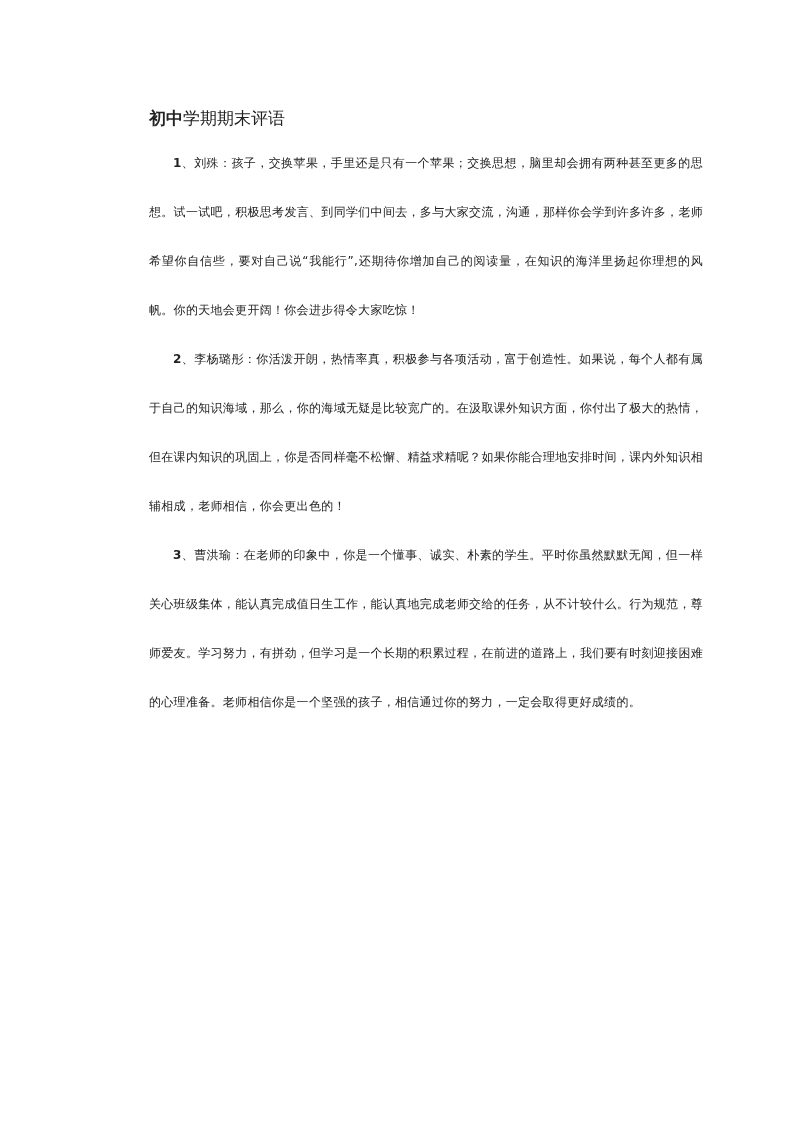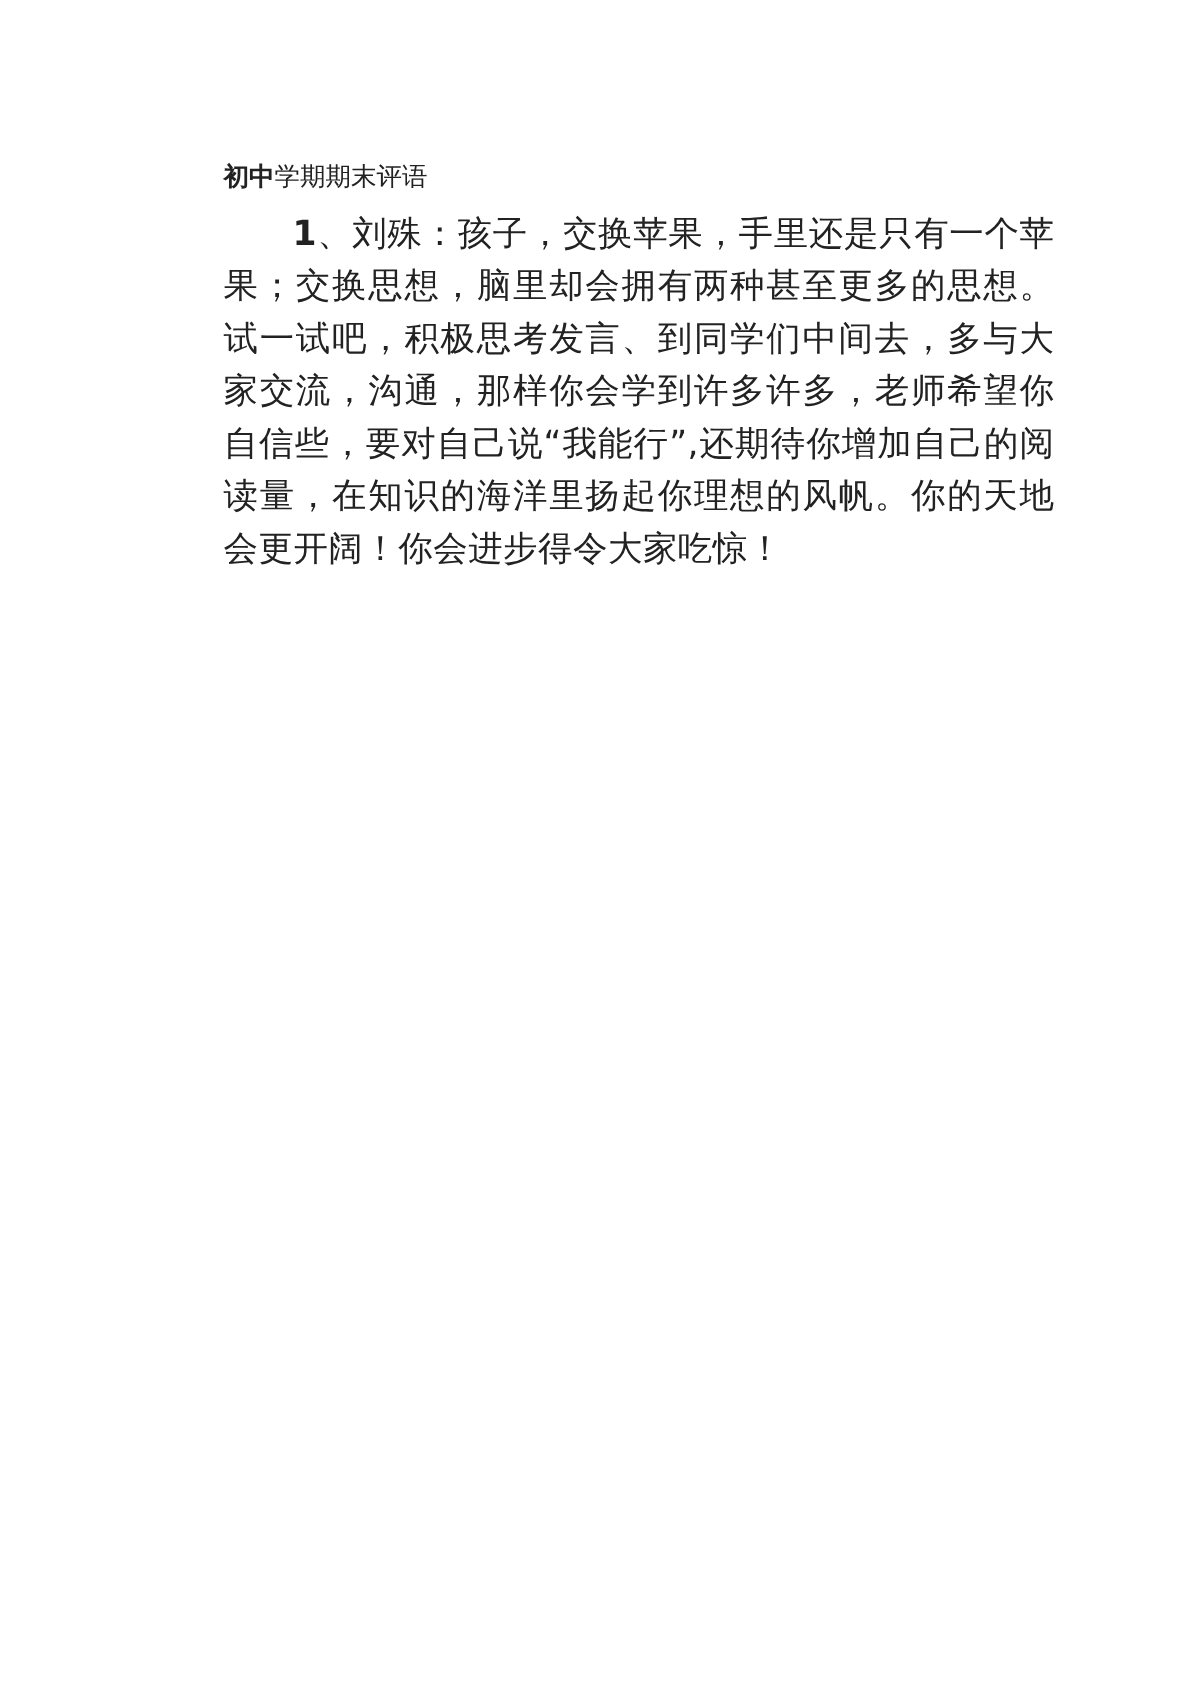--- a/index.html
+++ b/index.html
@@ -1,27 +1,29 @@
 <!DOCTYPE html>
 <html><head>
 <meta charset="utf-8">
 <style>
   html, body { margin:0; padding:0; background:#ffffff; }
   body { width:793px; height:1122px; position:relative; overflow:hidden;
          font-family: "DejaVu Sans", "Liberation Sans", sans-serif; color:#222; }
   .page { position:absolute; left:132px; top:104px; width:554px;margin-left:17px; }
   .title { font-size:17px; line-height:28px; margin:0 0 7px 0; }
   .title b { font-weight:bold; }
-  .para { font-size:23px; line-height:35px; margin:0; text-align:justify;
+  .para { font-size:12px; line-height:49px; margin:0; text-align:justify;
           text-align-last:left; text-indent:2em; letter-spacing:0.3px; }
   .para .num { font-weight:bold; }
 </style>
 </head>
 <body>
 
 <div class="page">
   <div class="title"><b>初中</b><span>学期期末评语</span></div>
 
   <p class="para"><span class="num">1</span><span>、刘殊：孩子，交换苹果，手里还是只有一个苹果；交换思想，脑里却会拥有两种甚至更多的思想。试一试吧，积极思考发言、到同学们中间去，多与大家交流，沟通，那样你会学到许多许多，老师希望你自信些，要对自己说“我能行”,还期待你增加自己的阅读量，在知识的海洋里扬起你理想的风帆。你的天地会更开阔！你会进步得令大家吃惊！</span></p>
 
+  <p class="para"><span class="num">2</span><span>、李杨璐彤：你活泼开朗，热情率真，积极参与各项活动，富于创造性。如果说，每个人都有属于自己的知识海域，那么，你的海域无疑是比较宽广的。在汲取课外知识方面，你付出了极大的热情，但在课内知识的巩固上，你是否同样毫不松懈、精益求精呢？如果你能合理地安排时间，课内外知识相辅相成，老师相信，你会更出色的！</span></p>
 
+  <p class="para"><span class="num">3</span><span>、曹洪瑜：在老师的印象中，你是一个懂事、诚实、朴素的学生。平时你虽然默默无闻，但一样关心班级集体，能认真完成值日生工作，能认真地完成老师交给的任务，从不计较什么。行为规范，尊师爱友。学习努力，有拼劲，但学习是一个长期的积累过程，在前进的道路上，我们要有时刻迎接困难的心理准备。老师相信你是一个坚强的孩子，相信通过你的努力，一定会取得更好成绩的。</span></p>
 
 </div>
 
 </body></html>

